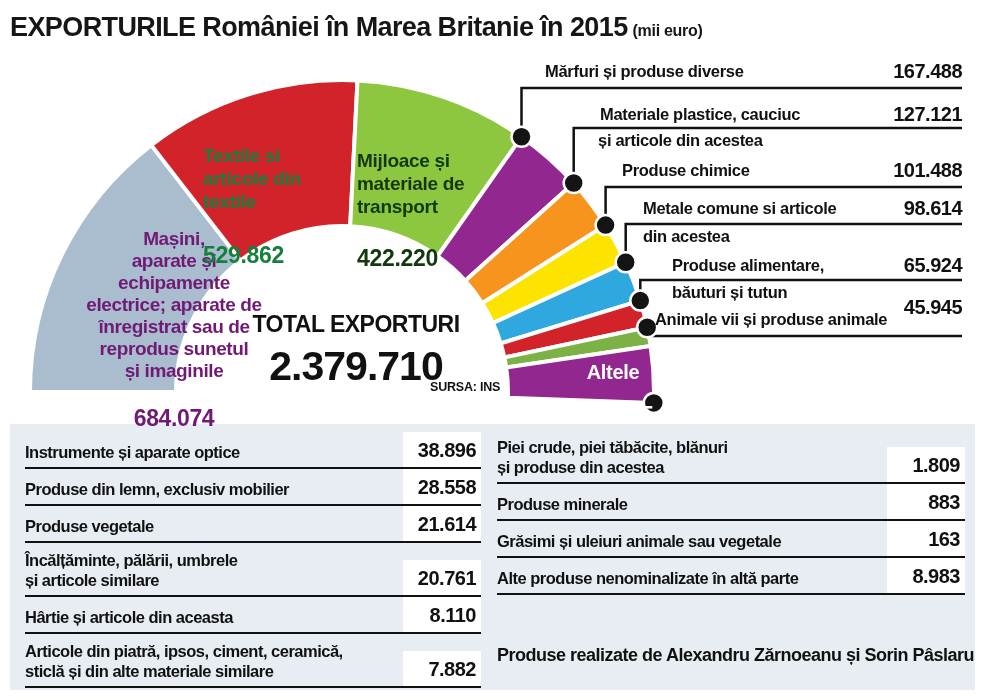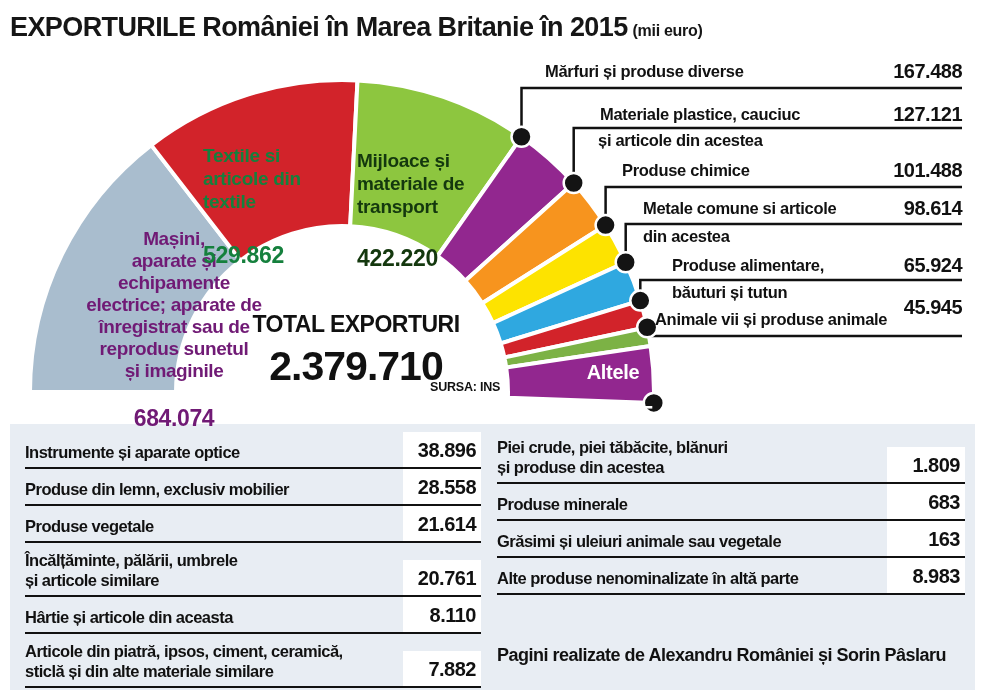--- a/index.html
+++ b/index.html
@@ -180,26 +180,26 @@
   </div>
 
   <div class="tbl" id="tbl-right">
     <div class="tr">
       <div class="td-label">Piei crude, piei tăbăcite, blănuri
 și produse din acestea</div>
       <div class="td-value">1.809</div>
     </div>
     <div class="tr">
       <div class="td-label">Produse minerale</div>
-      <div class="td-value">683</div>
+      <div class="td-value">883</div>
     </div>
     <div class="tr">
       <div class="td-label">Grăsimi și uleiuri animale sau vegetale</div>
       <div class="td-value">163</div>
     </div>
     <div class="tr">
       <div class="td-label">Alte produse nenominalizate în altă parte</div>
       <div class="td-value">8.983</div>
     </div>
   </div>
 
-  <div class="footer">Pagini realizate de Alexandru României și Sorin Pâslaru</div>
+  <div class="footer">Produse realizate de Alexandru Zărnoeanu și Sorin Pâslaru</div>
 </div>
 
 </body></html>

